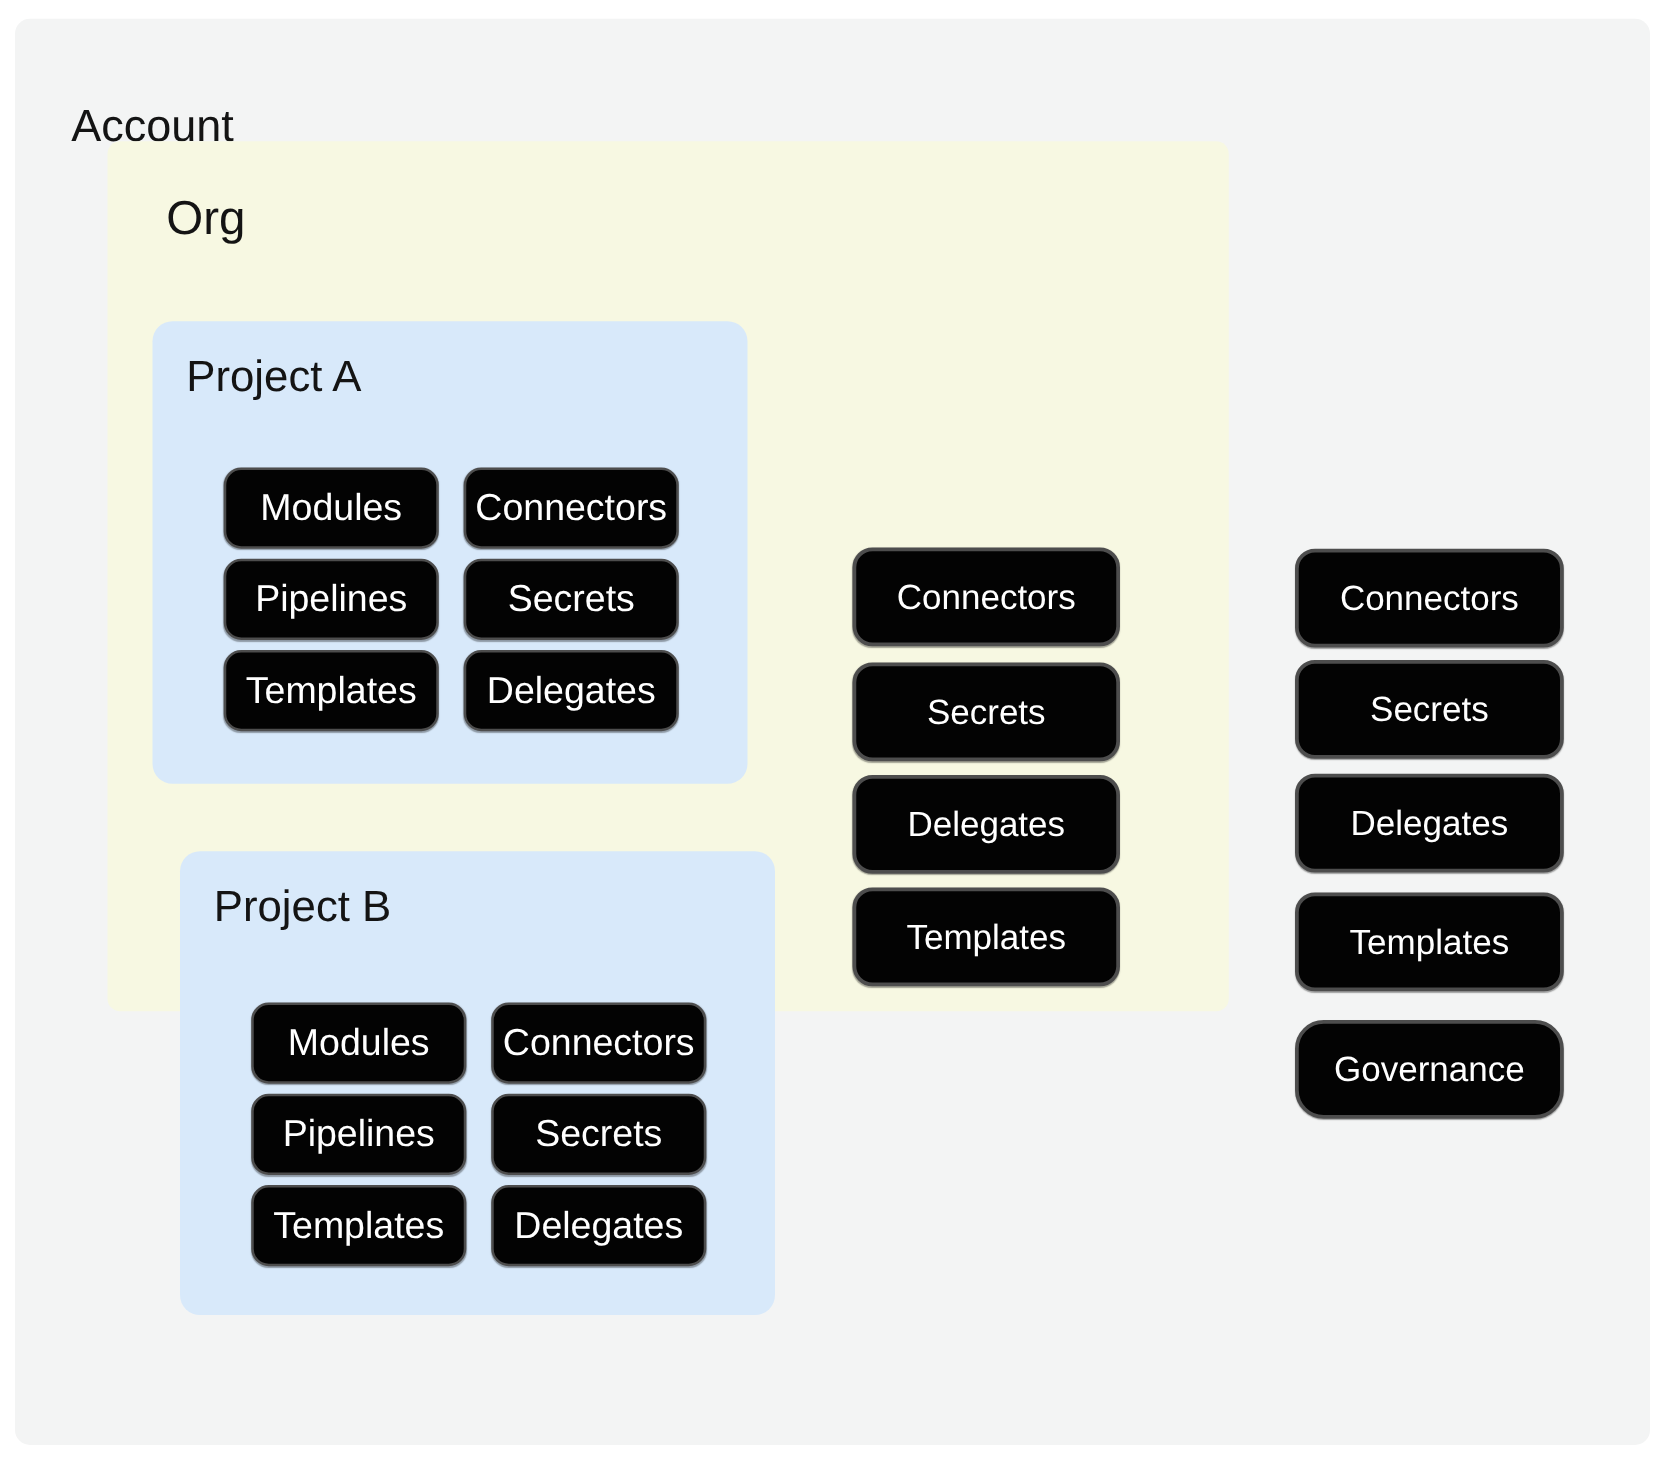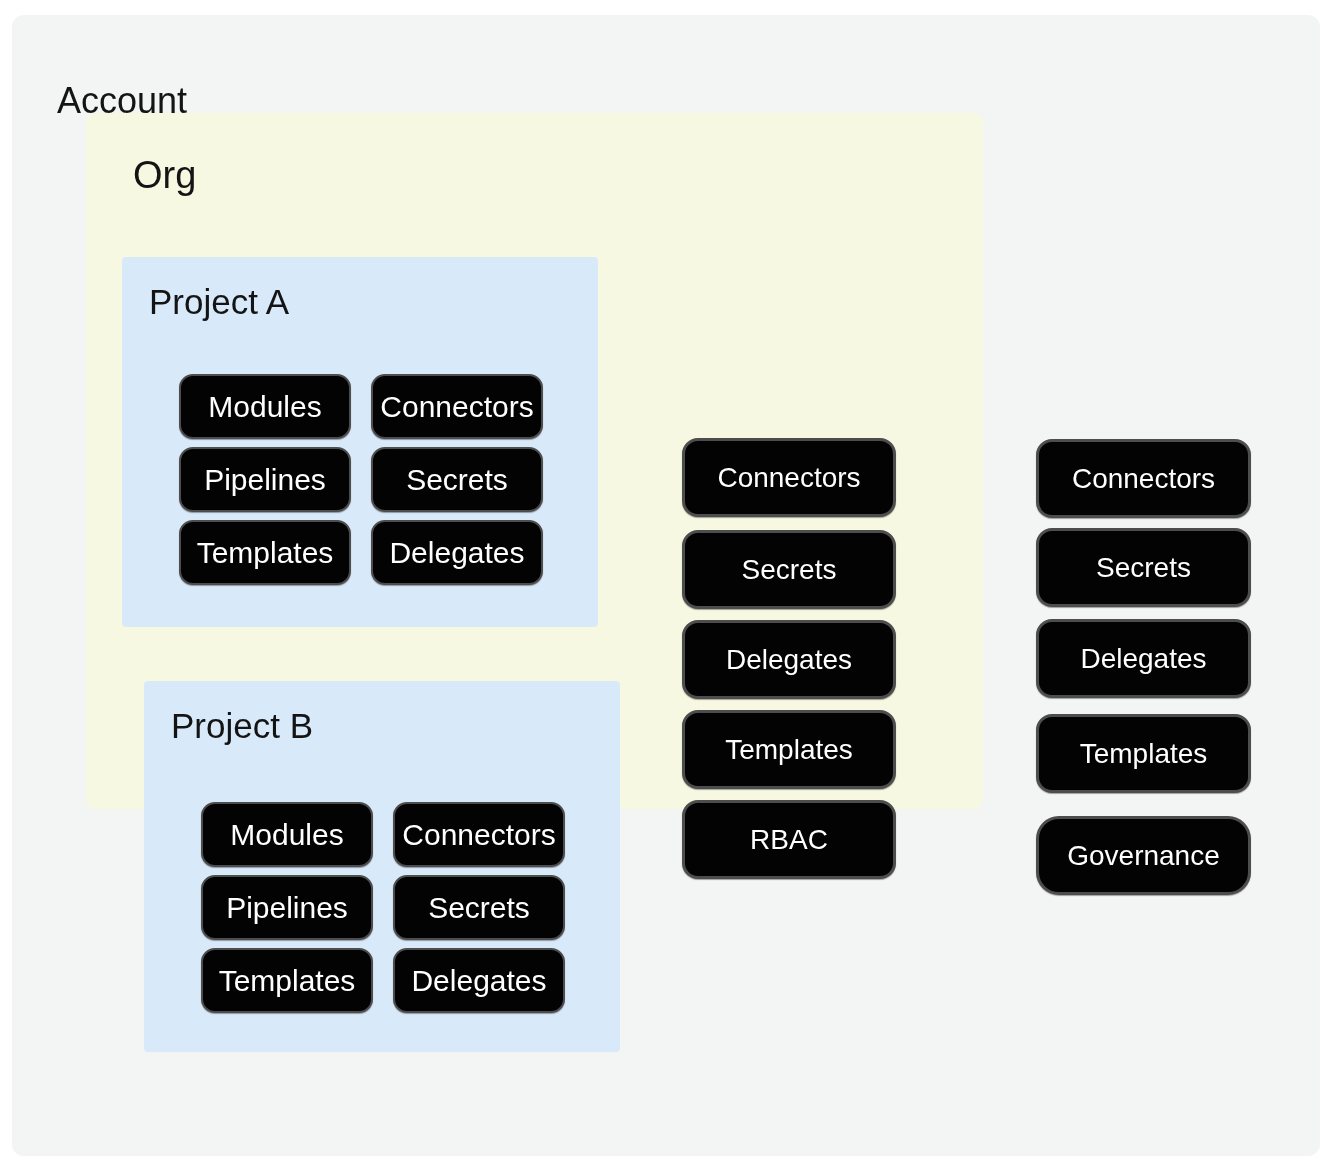--- a/index.html
+++ b/index.html
@@ -28,21 +28,21 @@
     border-radius:12px;
   }
   .org{
     left:74px;top:98px;width:897px;height:696px;
     background:var(--org-bg);
     border-radius:10px;
   }
   .project{
     width:476px;height:370px;
     background:var(--project-bg);
-    border-radius:4px;
+    border-radius:16px;
   }
   .project-a{left:36px;top:144px;}
   .project-b{left:36px;top:568px;height:371px;margin-left:22px;}
   .title{position:absolute;line-height:1;white-space:nowrap;color:var(--title-text);font-weight:400;}
   .account-title{left:45px;top:24px;font-size:36px;margin-top:44px;}
   .org-title{left:47px;top:43px;font-size:38px;}
   .project-title{left:27px;top:27px;font-size:35px;}
   .pill{
     position:absolute;
     display:flex;align-items:center;justify-content:center;
@@ -92,21 +92,20 @@
       <div class="pill pill-sm r2 c1">Pipelines</div>
       <div class="pill pill-sm r2 c2">Secrets</div>
       <div class="pill pill-sm r3 c1">Templates</div>
       <div class="pill pill-sm r3 c2">Delegates</div>
     </div>
 
     <div class="pill pill-lg org-pill org-p0">Connectors</div>
     <div class="pill pill-lg org-pill org-p1">Secrets</div>
     <div class="pill pill-lg org-pill org-p2">Delegates</div>
     <div class="pill pill-lg org-pill org-p3">Templates</div>
-    <div class="pill pill-lg org-pill org-p4">RBAC</div>
   </div>
 
   <div class="pill pill-lg acct-pill acct-p0">Connectors</div>
   <div class="pill pill-lg acct-pill acct-p1">Secrets</div>
   <div class="pill pill-lg acct-pill acct-p2">Delegates</div>
   <div class="pill pill-lg acct-pill acct-p3">Templates</div>
   <div class="pill pill-lg acct-pill acct-p4">Governance</div>
 </div>
 
 </body></html>

